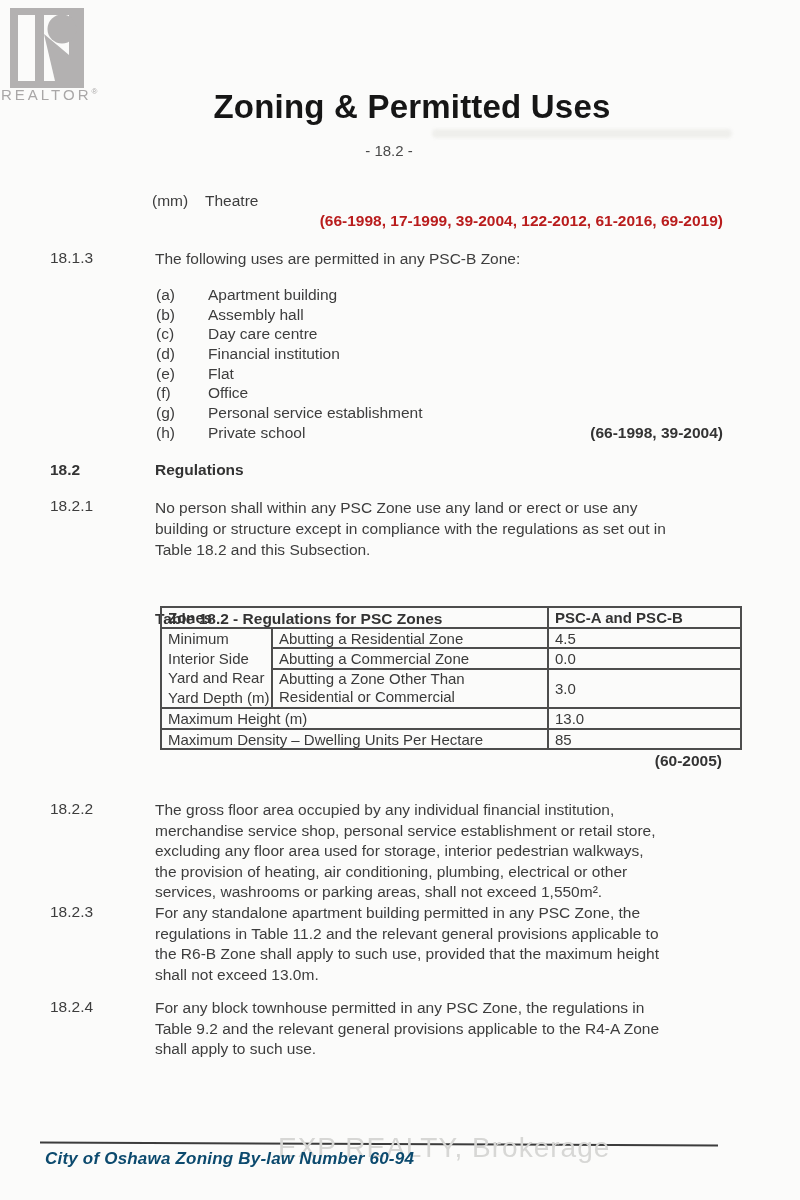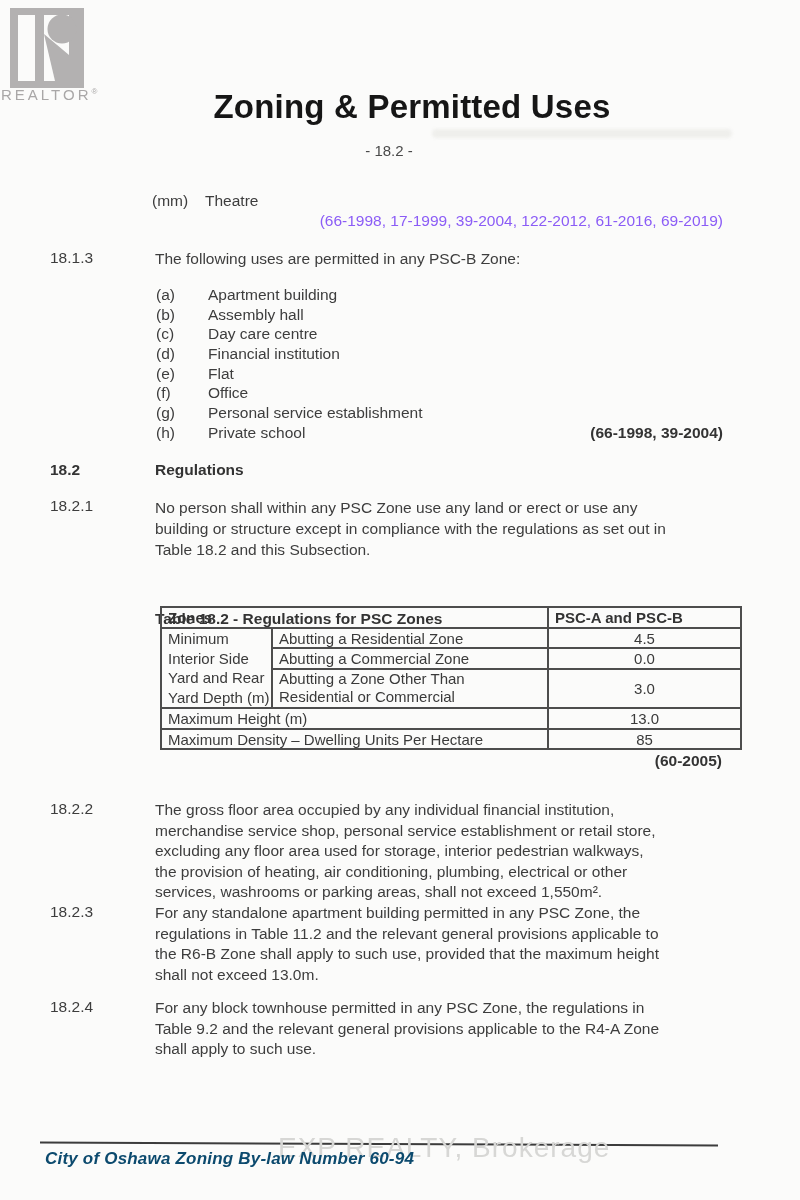--- a/index.html
+++ b/index.html
@@ -33,21 +33,21 @@
   }
 
   .scan-smudge { position:absolute; background:#efefec; filter:blur(1.5px); border-radius:6px; }
 
   .body-text { font-size:15.5px; color:#3d3d3d;text-align:center; }
   .bold { font-weight:700; color:#343434; }
 
   
   .theatre-label { position:absolute; left:152px; top:192px; font-size:15.5px; }
   .theatre-text  { position:absolute; left:205px; top:192px; font-size:15.5px; }
-  .amendments-1  { position:absolute; right:77px; top:212px; font-size:15.5px; font-weight:400; color:#8b5cf6; white-space:nowrap; }
+  .amendments-1  { position:absolute; right:77px; top:212px; font-size:15.5px; font-weight:700; color:#b91c1c; white-space:nowrap; }
 
   
   .sec { position:absolute; left:0; width:100%; }
   .sec-num { position:absolute; left:50px; top:0; font-size:15.5px; white-space:nowrap; }
   .sec-num.bold { font-weight:700; }
   .sec-body { position:absolute; left:155px; right:70px; top:0; font-size:15.5px; }
   .sec-body > div { line-height:20.5px; white-space:nowrap; }
   .lh21 > div { line-height:21px; }
   .sec-heading { position:absolute; left:155px; top:0; font-size:15.5px; font-weight:700; color:#333; }
 
@@ -63,21 +63,21 @@
     position:absolute; left:160px; top:606px; width:580px;
     border-collapse:collapse; table-layout:fixed;
     font-size:15px; color:#3a3a3a;
   }
   table.reg td, table.reg th {
     border:2px solid #4d4d4d; padding:0 6px; vertical-align:middle;
     overflow:hidden; white-space:nowrap;
   }
   table.reg th { text-align:left; font-weight:700; color:#333; }
   th.val-head { text-align:center; }
-  td.value { text-align:center; }
+  td.value { text-align:left; }
   td.group-label { vertical-align:top; padding-top:1px; }
   td.group-label > div { line-height:19.5px; }
   td.cond-multi { white-space:normal; }
   td.cond-multi > div { line-height:18.5px; }
   .amendment-2 { position:absolute; right:78px; top:752px; font-size:15.5px; font-weight:700; color:#333; }
 
   
   .watermark {
     position:absolute; left:278px; top:1132px; z-index:2;
     font-size:28px; color:#d7d7d5; letter-spacing:1px; white-space:nowrap;

